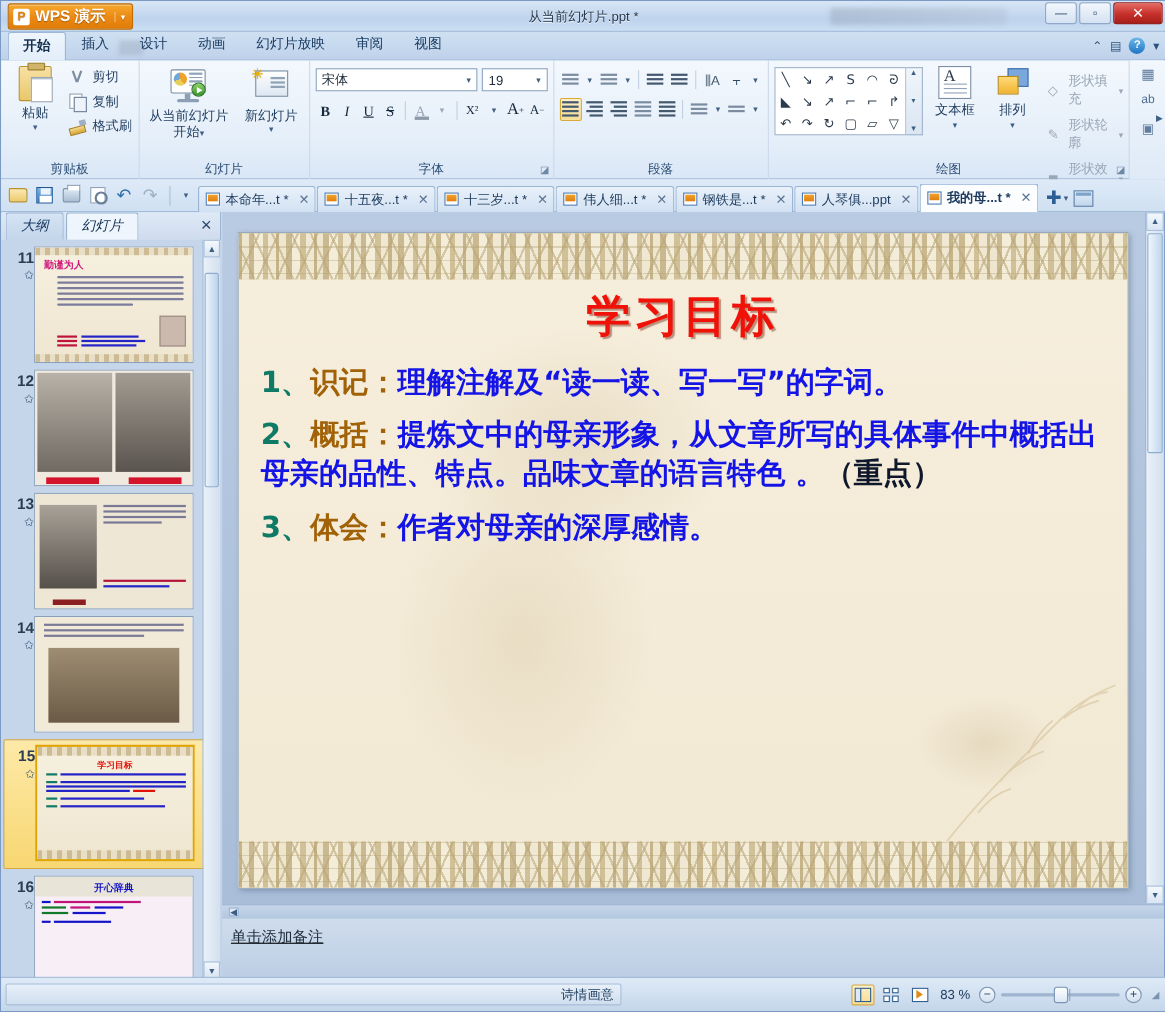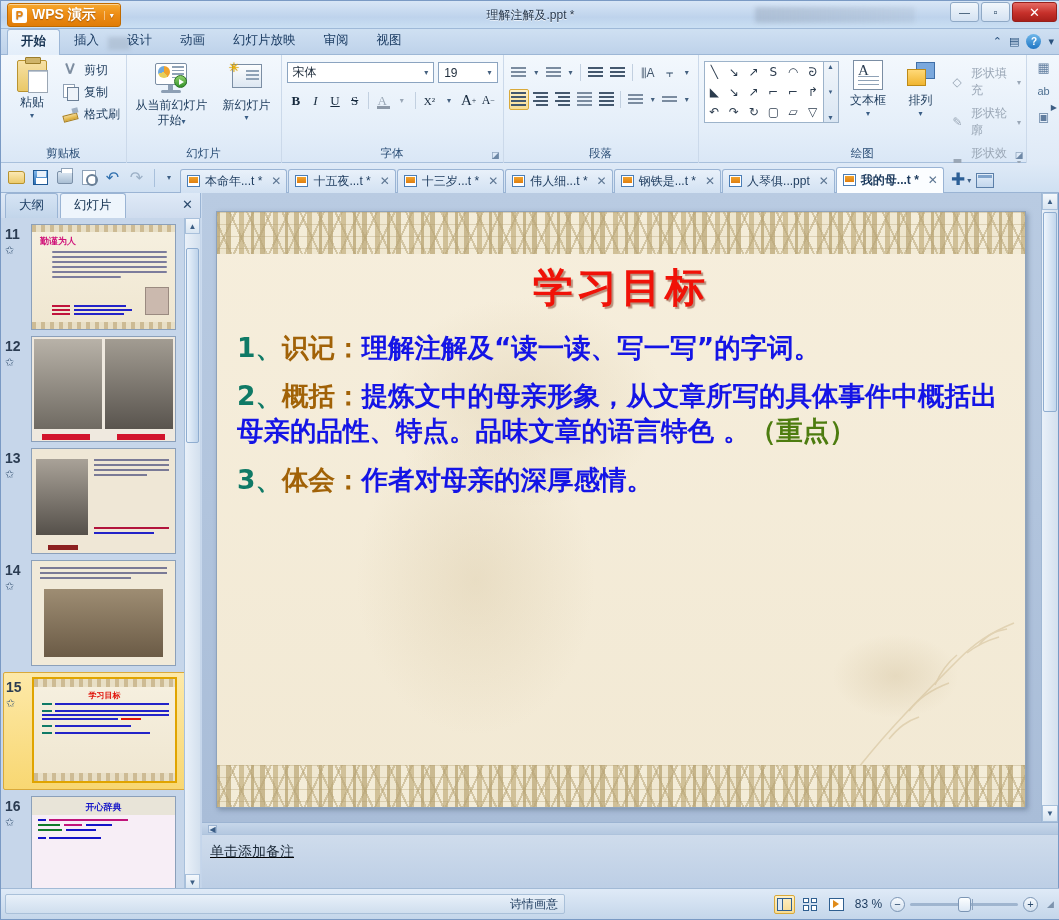--- a/index.html
+++ b/index.html
@@ -124,21 +124,21 @@
     background:#cfb46a; border:1px solid #9c7d2a; border-radius:1px;
   }
   .paste-ic:after {
     content:''; position:absolute; left:10px; top:9px; width:18px; height:21px;
     background:#fff; border:1px solid #9ba7b4;
     box-shadow:inset 0 3px 0 -2px #bcc6d2, inset 0 7px 0 -6px #bcc6d2;
   }
   .paste-lbl { font-size:12px; color:#1d3b5c; margin-top:2px; }
   .mini-caret { font-size:8px; color:#3a5e86; }
   .clip-items { display:flex; flex-direction:column; gap:5px; padding-top:4px; }
-  .clip-it { display:flex; align-items:flex-start; gap:5px; font-size:12px; color:#1d3b5c; }
+  .clip-it { display:flex; align-items:flex-end; gap:5px; font-size:12px; color:#1d3b5c; }
   .ic-scissor, .ic-copy, .ic-brush { width:17px; height:16px; position:relative; }
   .ic-scissor:before, .ic-scissor:after {
     content:''; position:absolute; top:1px; width:2px; height:11px;
     background:#7d8da0;
   }
   .ic-scissor:before { left:5px; transform:rotate(-20deg); }
   .ic-scissor:after  { left:9px; transform:rotate(20deg); }
   .ic-copy:before {
     content:''; position:absolute; left:1px; top:0; width:10px; height:12px;
     background:#fff; border:1px solid #8fa0b4;
@@ -378,30 +378,31 @@
   }
   .lp-tabs {
     height:25px; display:flex; align-items:flex-end; padding-left:4px; position:relative;
     background:linear-gradient(#dfeaf7,#cfdcee);
   }
   .lp-tab {
     padding:3px 13px 4px; font-size:12.5px; color:#1b3c63;
     background:linear-gradient(#d6e4f4,#c2d5ea);
     border:1px solid #9ab4d4; border-bottom:none; border-radius:3px 3px 0 0;
     margin-right:2px;
+    font-style:italic;
   }
   .lp-tab.active { background:#eef5fc; color:#123050; }
   .lp-x { position:absolute; right:7px; top:4px; font-size:13px; color:#2b4a6d; }
   .thumbs {
     position:absolute; left:0; top:25px; width:200px; height:672px;
     background:#c6d6ea; overflow:hidden;
   }
   .thumb-row { display:flex; padding:6px 0 0 4px; position:relative; }
   .tnum {
-    width:26px; text-align:left; padding-top:2px; font-size:14px; font-weight:bold; color:#2b3c52;
+    width:26px; text-align:right; padding-top:2px; font-size:14px; font-weight:bold; color:#2b3c52;
   }
   .tstar { font-size:11px; color:#3b5877; display:block; margin-top:2px; }
   .tbox {
     width:145px; height:106px; border:1px solid #8ba0ba; background:#fff; position:relative; overflow:hidden;
   }
   .thumb-row.sel .tbox { border:2px solid #e0a400; }
   .thumb-row.sel {
     background:linear-gradient(#fde9a8,#f8d772);
     border:1px solid #d9a93a; border-radius:2px; margin:6px 4px 0 2px; padding:4px 0 6px 2px;
   }
@@ -489,21 +490,21 @@
   }
   .slide-body {
     position:absolute; left:20px; right:16px; top:118px;
     font-family:"DejaVu Sans","Liberation Sans",sans-serif;
     font-size:26.5px; font-weight:bold; line-height:1.33;
     color:#1414e6;
   }
   .bline { margin-bottom:13px; }
   .bnum { color:#0f7a66; }
   .bkey { color:#a16207; }
-  .bhl  { color:#4d7c0f; }
+  .bhl  { color:#0f172a; }
 
   .main-scroll-v {
     position:absolute; right:0; top:0; width:17px; bottom:0;
     background:linear-gradient(90deg,#eaf1f9,#d3e0ee); border-left:1px solid #a0b8d4;
   }
   .msv-top, .msv-bot {
     height:17px; display:flex; align-items:center; justify-content:center;
     font-size:8px; color:#3d5f85; background:linear-gradient(#f4f8fc,#d8e5f2);
     border:1px solid #a8c0db;
   }
@@ -584,21 +585,21 @@
   }
   .ztick { position:absolute; left:62px; top:-4px; width:1px; height:11px; background:#8ba3bf; }
   .grip { font-size:9px; color:#7d93ad; padding-left:4px; }
 </style>
 </head>
 <body>
 
 <div id="app">
 
   <div class="titlebar">
-    <div class="win-title">理解注解及.ppt *</div>
+    <div class="win-title">从当前幻灯片.ppt *</div>
     <div class="title-ghost"></div>
     <div class="wps-btn">
       <span class="wps-logo">P</span>
       <span>WPS 演示</span>
       <span class="wps-caret">▾</span>
     </div>
     <div class="wbtns">
       <div class="wbtn">—</div>
       <div class="wbtn">▫</div>
       <div class="wbtn close">✕</div>

